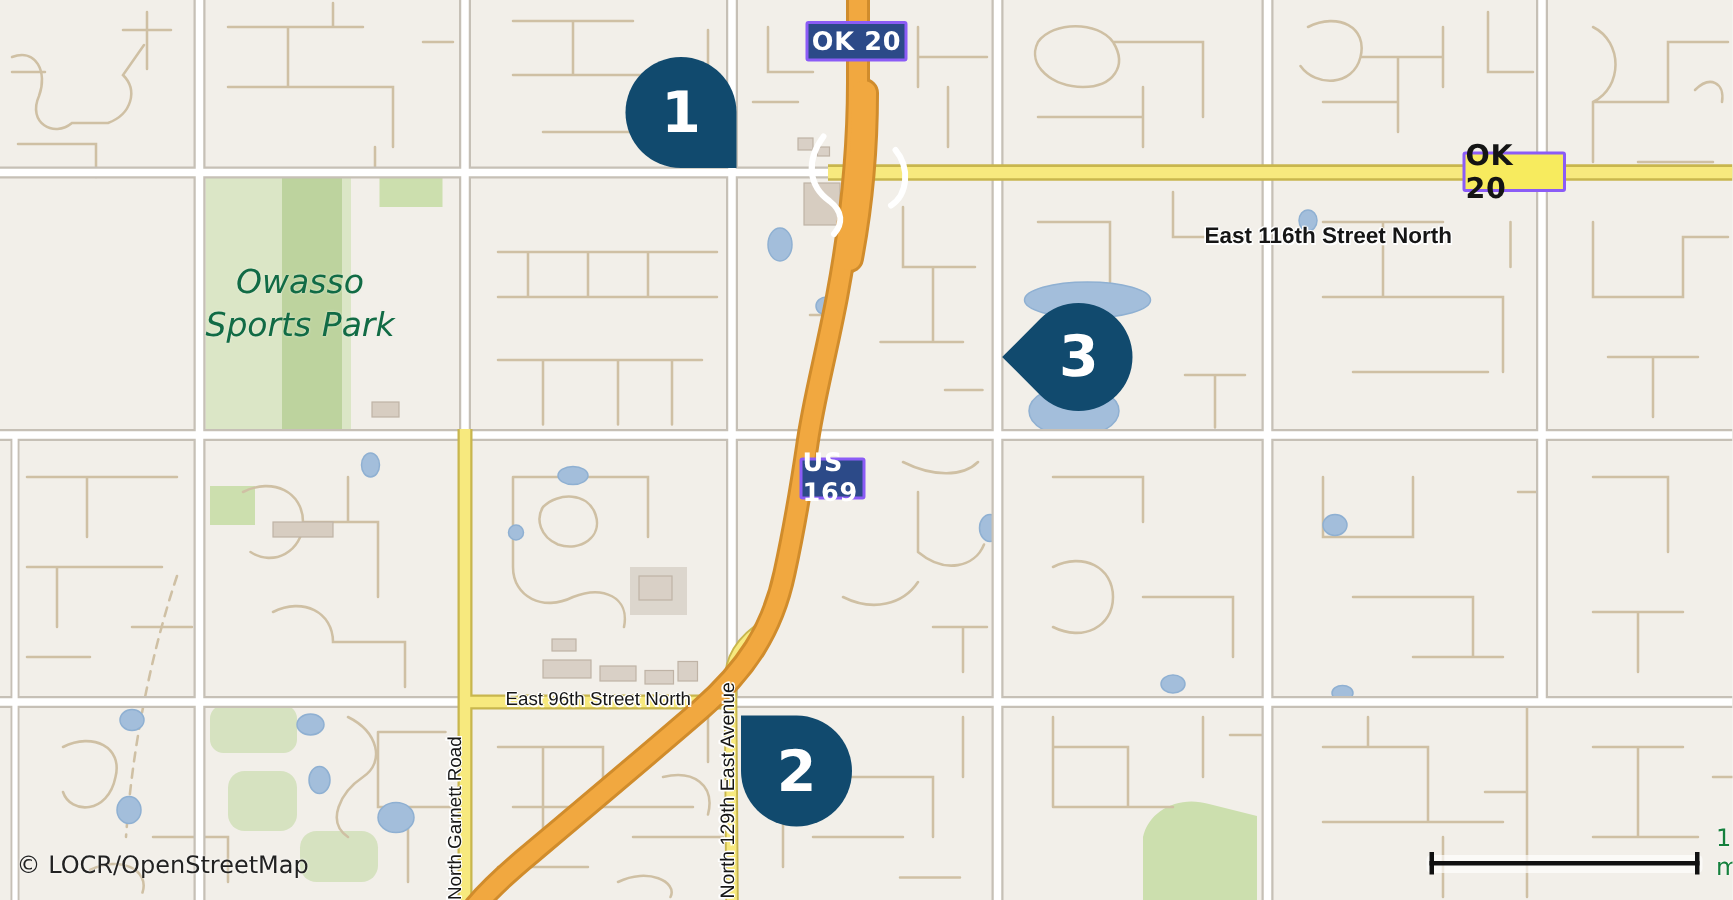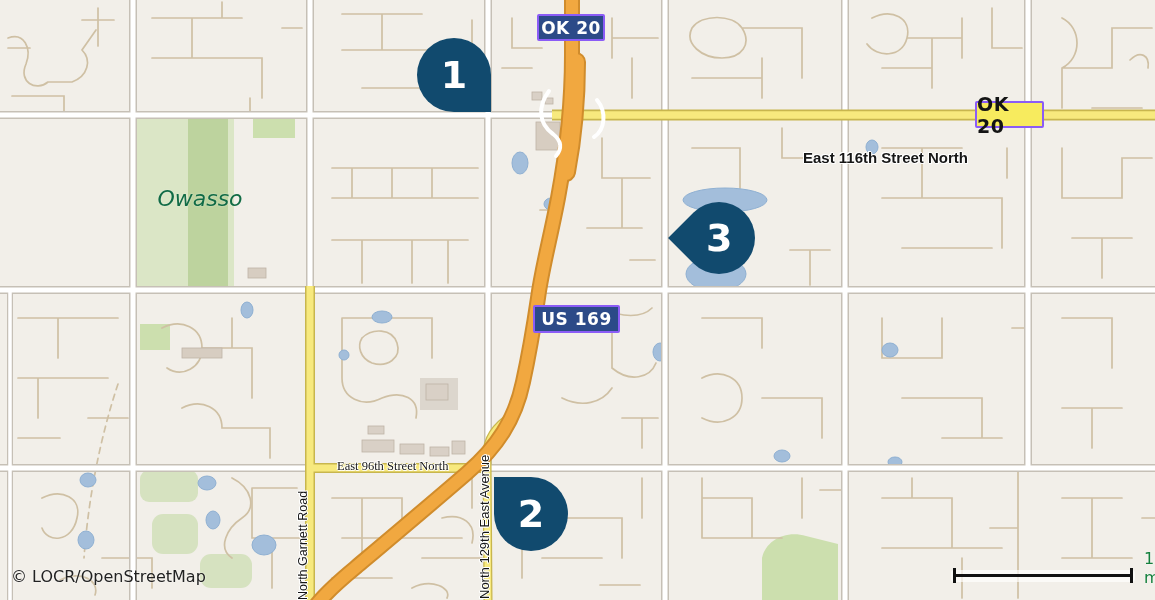--- a/index.html
+++ b/index.html
@@ -5,34 +5,34 @@
   html,body{margin:0;padding:0;}
   body{width:1155px;height:600px;overflow:hidden;font-family:"DejaVu Sans",sans-serif;}
   .map{position:relative;width:1155px;height:600px;background:#f2efe9;overflow:hidden;}
   .map svg{position:absolute;left:0;top:0;}
 
   
   .street-label{position:absolute;color:#161616;font-family:"Liberation Sans",sans-serif;white-space:nowrap;
     text-shadow:1px 0 0 rgba(255,255,255,.95),-1px 0 0 rgba(255,255,255,.95),0 1px 0 rgba(255,255,255,.95),
     0 -1px 0 rgba(255,255,255,.95),1px 1px 0 rgba(255,255,255,.9),-1px -1px 0 rgba(255,255,255,.9);}
   .lbl-e116{right:187px;top:106px;font-size:15px;font-weight:bold;margin-top:43px;}
-  .lbl-e96{left:337px;top:459px;font-size:12.5px;font-family:Liberation Serif, serif;}
+  .lbl-e96{left:337px;top:459px;font-size:12.5px;}
   .lbl-rot{transform:rotate(-90deg);transform-origin:0 0;}
   .lbl-garnett{left:296px;top:600px;font-size:12.5px;}
   .lbl-n129{left:477px;top:599px;font-size:13px;}
 
   .park-label{position:absolute;left:116px;top:174px;width:168px;text-align:center;
     font-style:italic;font-size:22px;line-height:29px;color:#116b45;
-    text-shadow:0 0 2px rgba(235,240,228,.8);margin-top:10px;}
+    text-shadow:0 0 2px rgba(235,240,228,.8);}
 
   .shield{position:absolute;box-sizing:border-box;display:flex;align-items:center;justify-content:center;
     border:2px solid #8b5cf6;font-weight:bold;letter-spacing:.5px;border-radius:2px;}
   .shield-navy{background:#2c4a88;color:#ffffff;}
   .sh-ok20-top{left:537px;top:14px;width:68px;height:27px;font-size:17px;}
-  .sh-us169{left:533px;top:305px;width:87px;height:28px;font-size:17px;}
+  .sh-us169{left:533px;top:305px;width:44px;height:28px;font-size:17px;}
   .sh-ok20-right{left:975px;top:101px;width:69px;height:27px;background:#f7eb5e;color:#141414;font-size:19px;}
 
   .marker{position:absolute;width:74px;height:74px;background:#114a6e;color:#fff;
     display:flex;align-items:center;justify-content:center;font-weight:bold;font-size:38px;cursor:pointer;}
   .marker-1{left:417px;top:38px;border-radius:50% 50% 0 50%;}
   .marker-2{left:494px;top:477px;border-radius:0 50% 50% 50%;}
   .marker-3{left:683px;top:202px;width:72px;height:72px;border-radius:0 50% 50% 50%;transform:rotate(-45deg);}
   .marker-3 .num{transform:rotate(45deg);}
 
   .attribution{position:absolute;left:11px;top:567px;font-size:16px;color:#222;
@@ -159,20 +159,21 @@
     </g>
 
     <g stroke="#ffffff" stroke-width="4" fill="none" stroke-linecap="round">
       <path d="M549,91 C537,107 539,124 553,134 C562,141 562,149 556,156"></path>
       <path d="M594,137 C605,130 607,112 597,100"></path>
     </g>
   </svg>
 
   <div class="park-label">
     <div>Owasso</div>
+    <div>Sports Park</div>
   </div>
 
   <div class="street-label lbl-e116">East 116th Street North</div>
   <div class="street-label lbl-e96">East 96th Street North</div>
   <div class="street-label lbl-rot lbl-garnett">North Garnett Road</div>
   <div class="street-label lbl-rot lbl-n129">North 129th East Avenue</div>
 
   <div class="shield shield-navy sh-ok20-top">OK 20</div>
   <div class="shield shield-navy sh-us169">US 169</div>
   <div class="shield sh-ok20-right">OK 20</div>

